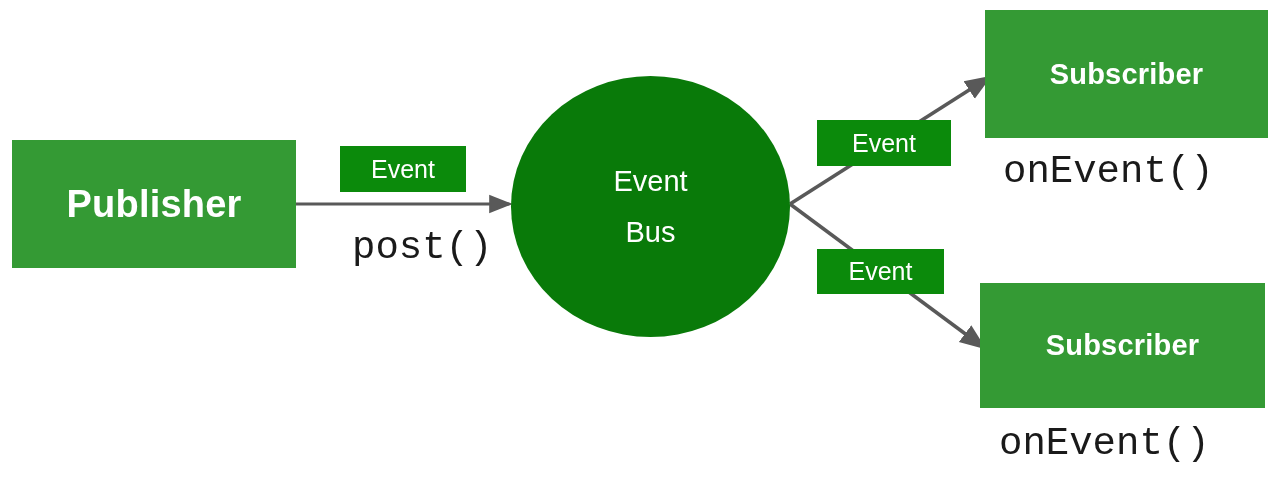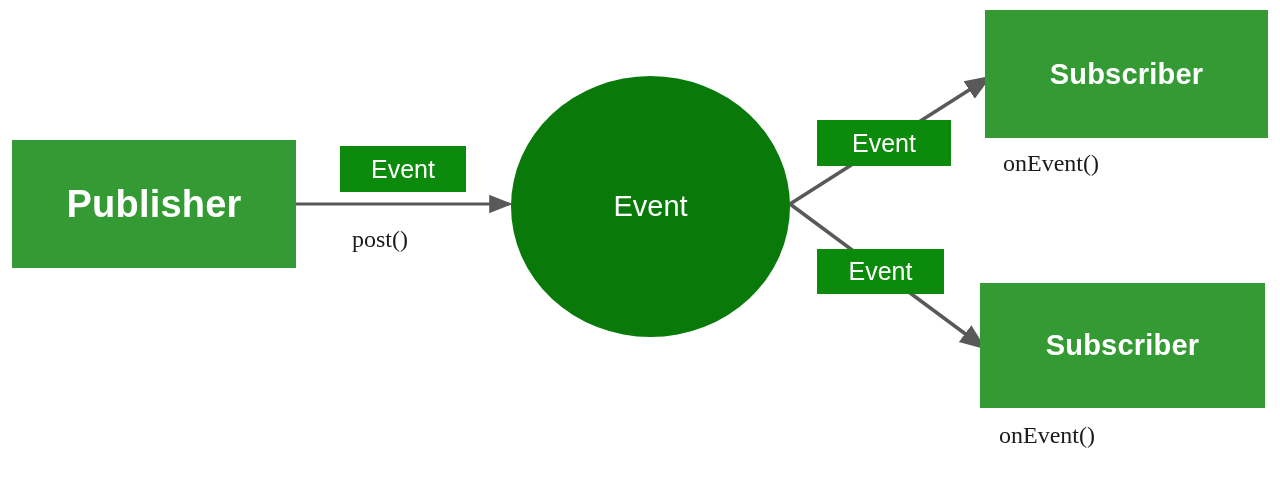--- a/index.html
+++ b/index.html
@@ -92,22 +92,22 @@
     flex-direction: column;
     align-items: center;
     justify-content: center;
     font-size: 29px;
     line-height: 1.75;
     font-family: "Liberation Sans", sans-serif;
   }
   .caption {
     position: absolute;
     color: #1a1a1a;
-    font-size: 24px;
-    font-family: Liberation Serif, serif;
+    font-size: 39px;
+    font-family: Liberation Mono, monospace;
     white-space: nowrap;
   }
   .caption-post {
     left: 352px;
     top: 226px;
     text-align: right;
   }
   .caption-on-event-top {
     left: 1003px;
     top: 150px;
@@ -149,20 +149,21 @@
   </div>
 
   <div class="event-chip chip-post">
     <span>Event</span>
   </div>
 
   <div class="caption caption-post">post()</div>
 
   <div class="bus-circle">
     <span>Event</span>
+    <span>Bus</span>
   </div>
 
   <div class="event-chip chip-top">
     <span>Event</span>
   </div>
 
   <div class="event-chip chip-bottom">
     <span>Event</span>
   </div>
 

